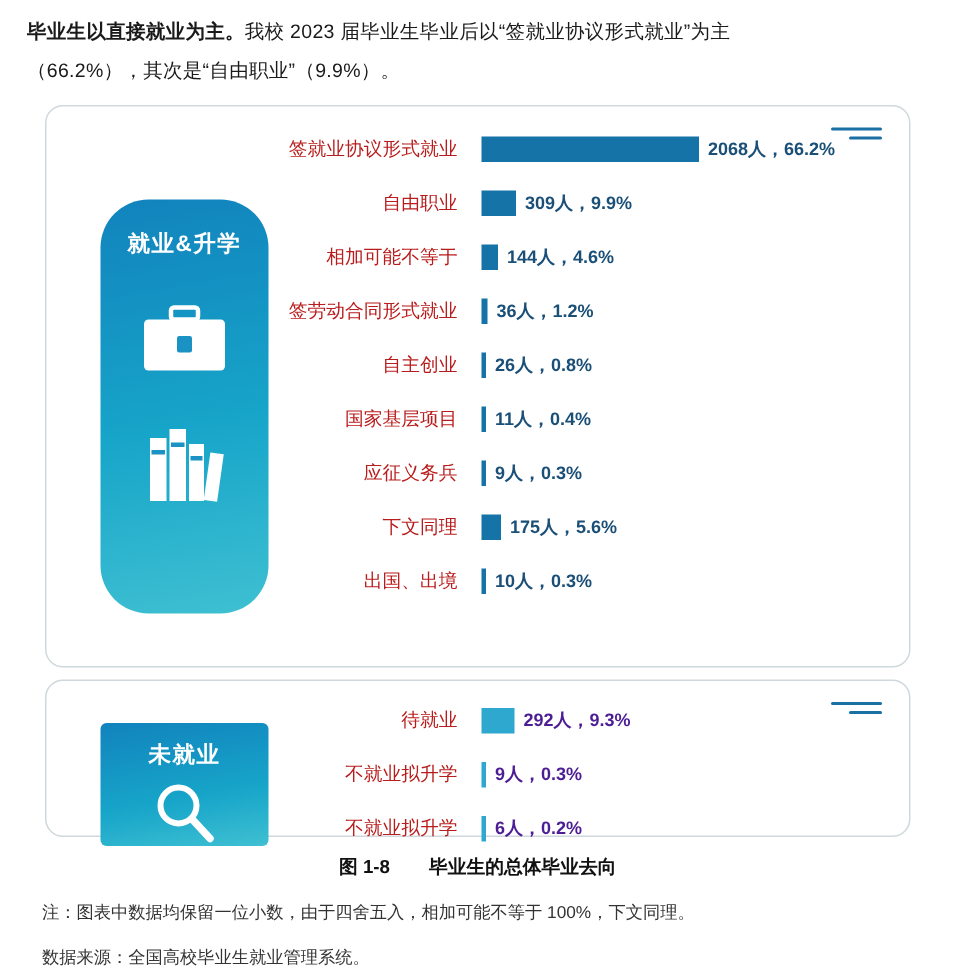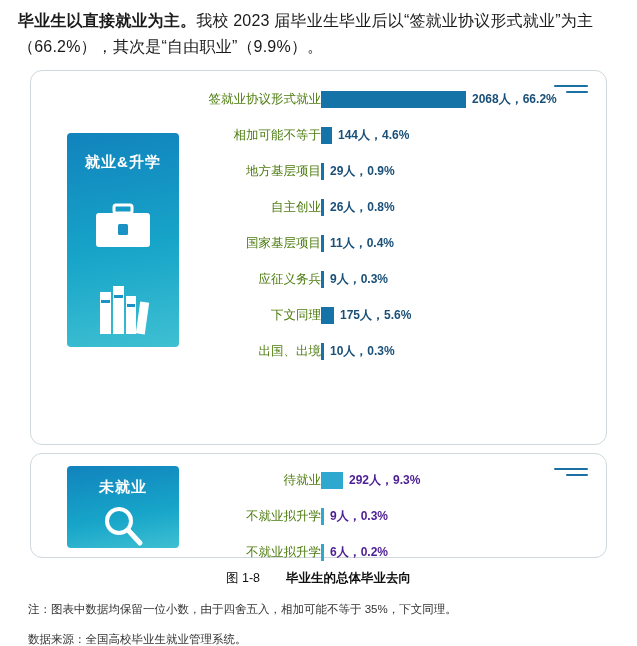--- a/index.html
+++ b/index.html
@@ -17,21 +17,21 @@
   .page {
     position: relative;
     width: 637px;
     height: 646px;
     box-sizing: border-box;
     padding: 8px 14px 0 14px;
   }
 
   
   .intro {
-    font-size: 16px;
+    font-size: 13px;
     line-height: 26px;
     color: #1a1a1a;
     letter-spacing: 0.2px;
     padding: 0 4px;
   }
   .intro .lead {
     font-weight: bold;
   }
 
   
@@ -76,27 +76,28 @@
   .side-panel {
     position: absolute;
     border-radius: 4px;
     color: #ffffff;
     box-sizing: border-box;
   }
   .side-panel.employment-panel {
     left: 36px;
     top: 62px;
     width: 112px;
-    height: 214px;
+    height: 276px;
     background: linear-gradient(170deg, #1183bd 0%, #17a5c9 55%, #3fc0d2 100%);
     padding-top: 20px;
+    border-radius: 32px;
   }
   .side-panel.unemployment-panel {
     left: 36px;
-    top: 12px;
+    top: 28px;
     width: 112px;
     height: 82px;
     background: linear-gradient(170deg, #1183bd 0%, #17a5c9 60%, #3fc0d2 100%);
     padding-top: 12px;
   }
   .panel-title {
     text-align: center;
     font-size: 15px;
     font-weight: bold;
     letter-spacing: 1px;
@@ -131,22 +132,22 @@
   }
   .row {
     display: flex;
     align-items: center;
     height: 36px;
   }
   .row-label {
     width: 290px;
     text-align: right;
     font-size: 12.5px;
-    color: #4d7c0f;
-    padding-right: 0;
+    color: #b91c1c;
+    padding-right: 16px;
     box-sizing: border-box;
     white-space: nowrap;
   }
   .bar-wrap {
     display: flex;
     align-items: center;
     flex: 1;
   }
   .bar {
     height: 17px;
@@ -169,21 +170,21 @@
 
   
   .caption {
     text-align: center;
     font-size: 12.5px;
     font-weight: bold;
     color: #111111;
     margin-top: 12px;
   }
   .caption .fignum {
-    font-weight: normal;
+    font-weight: bold;
     margin-right: 26px;
   }
   .note {
     font-size: 11.5px;
     color: #333333;
     margin-top: 12px;
     padding-left: 14px;
     line-height: 20px;
   }
   .note.second {
@@ -232,31 +233,38 @@
 
     <div class="rows">
       <div class="row">
         <div class="row-label">签就业协议形式就业</div>
         <div class="bar-wrap">
           <div class="bar" style="width:145px"></div>
           <div class="bar-value">2068人，66.2%</div>
         </div>
       </div>
       <div class="row">
+        <div class="row-label">自由职业</div>
+        <div class="bar-wrap">
+          <div class="bar" style="width:23px"></div>
+          <div class="bar-value">309人，9.9%</div>
+        </div>
+      </div>
+      <div class="row">
         <div class="row-label">相加可能不等于</div>
         <div class="bar-wrap">
           <div class="bar" style="width:11px"></div>
           <div class="bar-value">144人，4.6%</div>
         </div>
       </div>
       <div class="row">
-        <div class="row-label">地方基层项目</div>
-        <div class="bar-wrap">
-          <div class="bar" style="width:3px"></div>
-          <div class="bar-value">29人，0.9%</div>
+        <div class="row-label">签劳动合同形式就业</div>
+        <div class="bar-wrap">
+          <div class="bar" style="width:4px"></div>
+          <div class="bar-value">36人，1.2%</div>
         </div>
       </div>
       <div class="row">
         <div class="row-label">自主创业</div>
         <div class="bar-wrap">
           <div class="bar" style="width:3px"></div>
           <div class="bar-value">26人，0.8%</div>
         </div>
       </div>
       <div class="row">
@@ -328,16 +336,16 @@
           <div class="bar-value light">6人，0.2%</div>
         </div>
       </div>
     </div>
   </div>
 
   <div class="caption">
     <span class="fignum">图 1-8</span><span>毕业生的总体毕业去向</span>
   </div>
 
-  <div class="note">注：图表中数据均保留一位小数，由于四舍五入，相加可能不等于 35%，下文同理。</div>
+  <div class="note">注：图表中数据均保留一位小数，由于四舍五入，相加可能不等于 100%，下文同理。</div>
   <div class="note second">数据来源：全国高校毕业生就业管理系统。</div>
 
 </div>
 
 </body></html>

